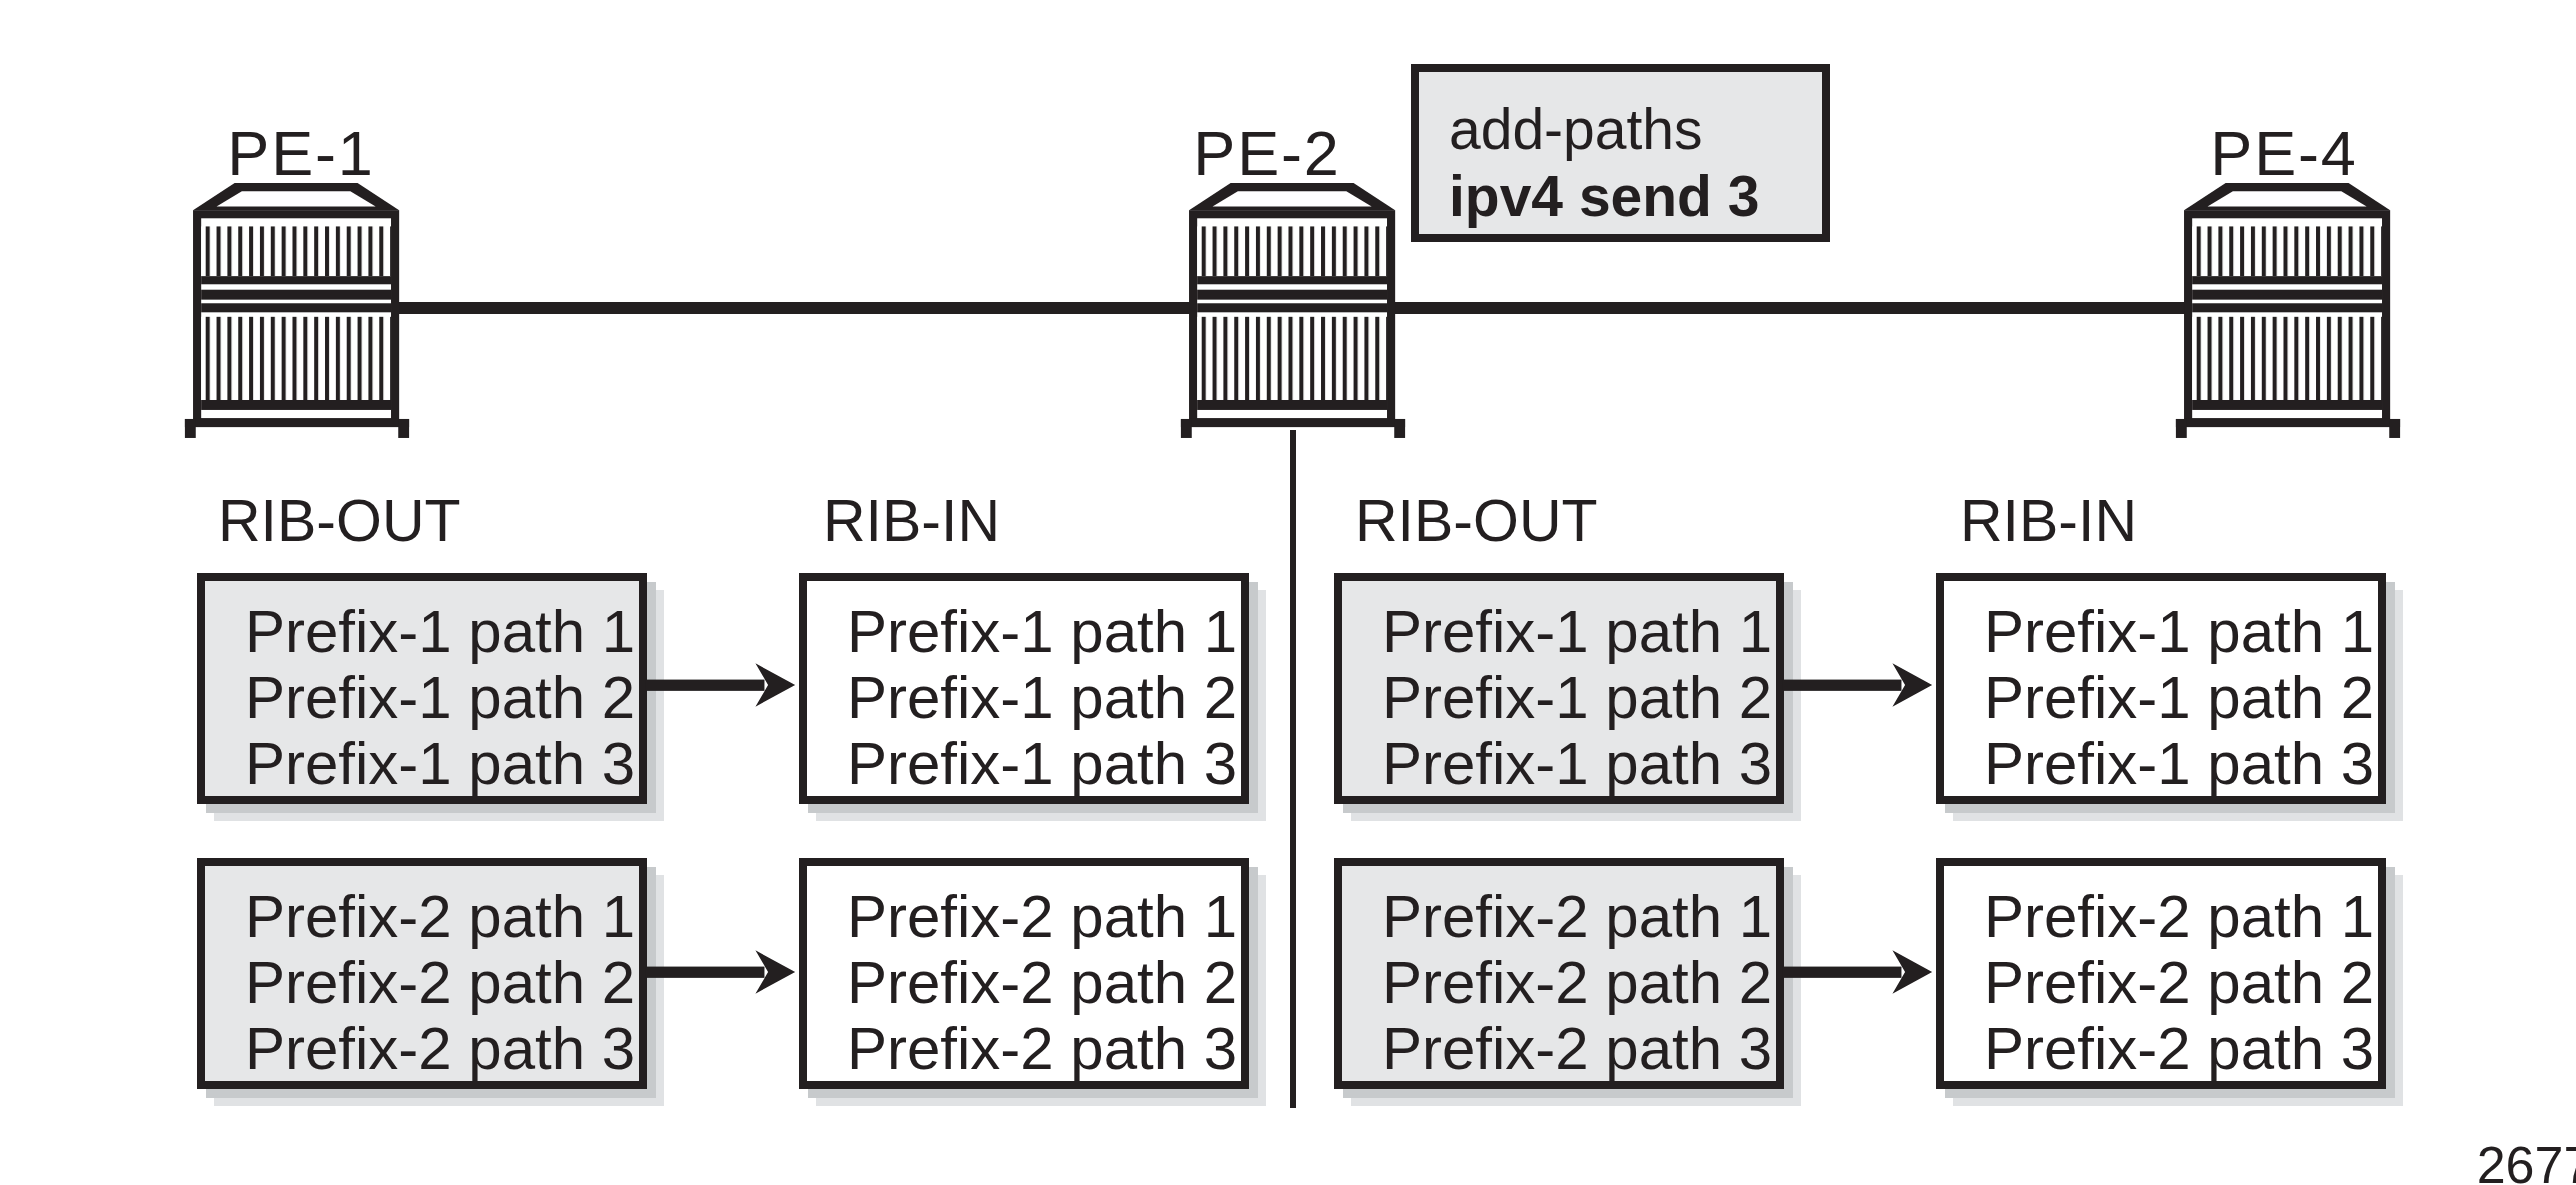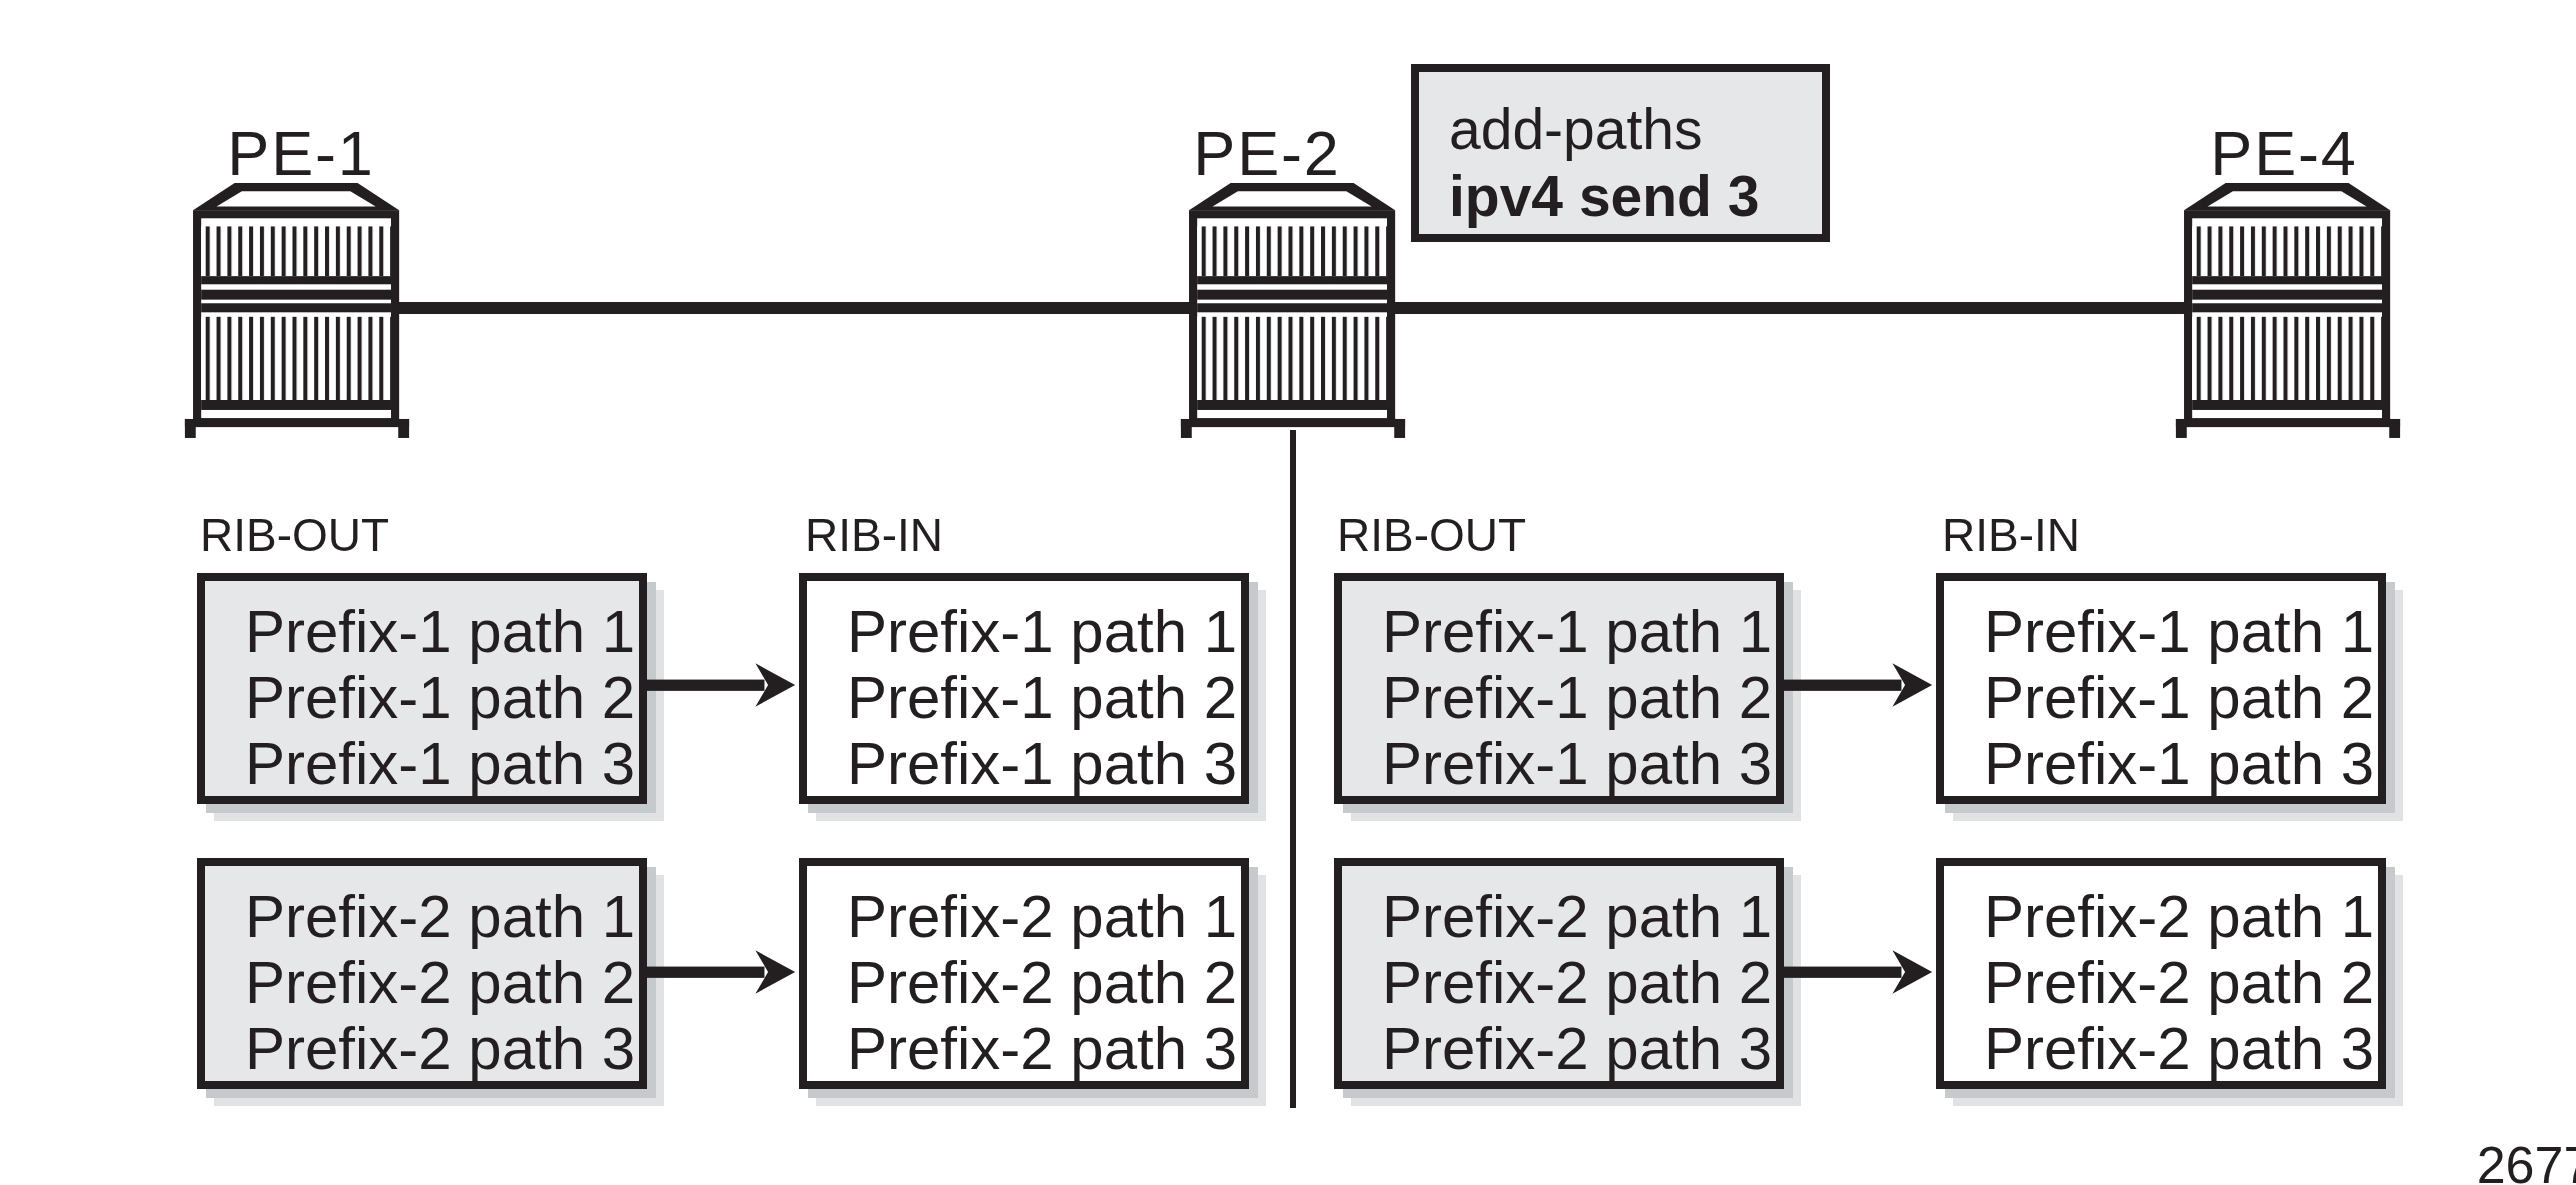--- a/index.html
+++ b/index.html
@@ -29,23 +29,24 @@
   .pe-label {
     position: absolute;
     top: 117px;
     transform: translateX(-50%);
     font-size: 63px;
     letter-spacing: 1.8px;
     white-space: nowrap;
   }
   .rib-label {
     position: absolute;
-    top: 508px;
-    font-size: 46px;
-    white-space: nowrap;
+    top: 487px;
+    font-size: 59px;
+    white-space: nowrap;
+    margin-left: 18px;
   }
   .rib-box {
     position: absolute;
     width: 450px; height: 231px;
     box-sizing: border-box;
     border: 8.1px solid var(--ink, #231f20);
     background: #ffffff;
     box-shadow: 9px 9px 0 var(--shadow-inner, #c7cacc),
                 17px 17px 0 var(--shadow-outer, #e0e2e4);
     padding: 18px 0 0 36px;

